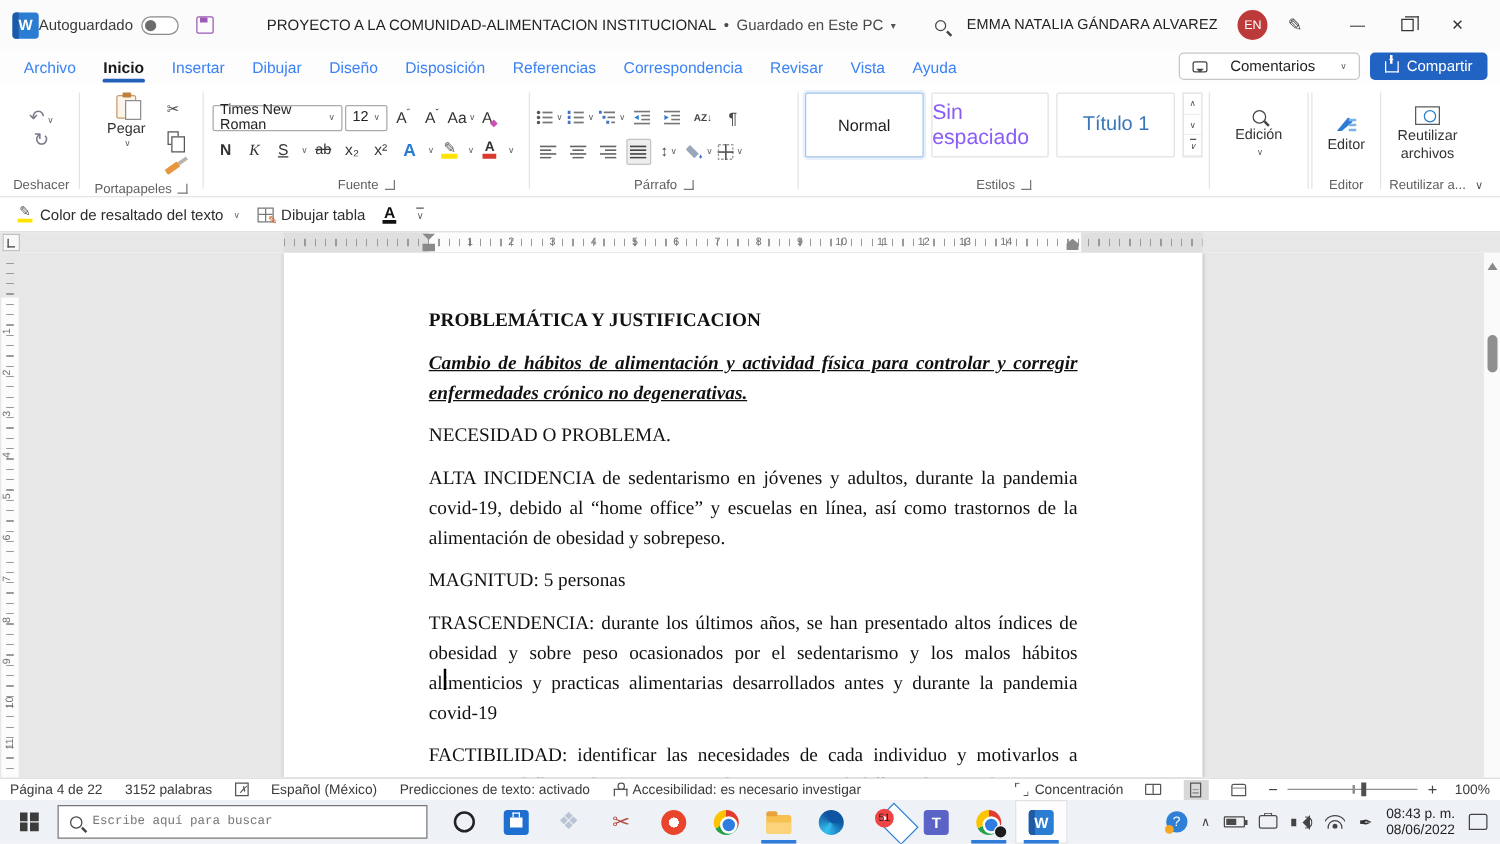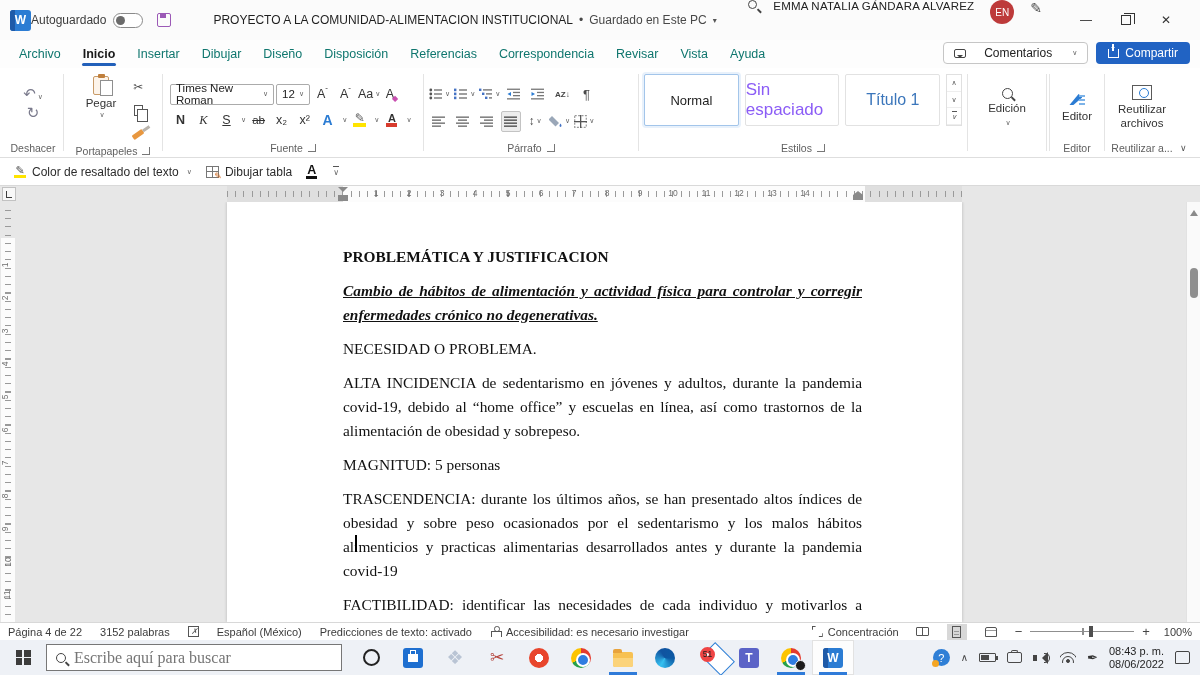--- a/index.html
+++ b/index.html
@@ -12,34 +12,34 @@
   .wlogo::before{content:"";position:absolute;left:0;top:0;bottom:0;width:5px;background:#1e5aa8;border-radius:3px 0 0 3px}
   .wlogo span{position:relative}
   .autosave{display:flex;align-items:center;gap:7px;color:#3b3b3b;font-size:12px}
   .toggle{width:30px;height:15px;border:1px solid #8a8a8a;border-radius:8px;background:#fff;position:relative}
   .toggle::before{content:"";position:absolute;left:2px;top:2px;width:9px;height:9px;border-radius:50%;background:#6b6b6b}
   .saveicon{width:14px;height:14px;border:1.6px solid #9b59b6;border-radius:2px;position:relative;margin-left:14px}
   .saveicon::before{content:"";position:absolute;left:2px;top:0;width:6px;height:4px;background:#9b59b6}
   .doc-title{margin-left:42px;font-size:12px;color:#1f1f1f;display:flex;gap:6px;align-items:center;white-space:nowrap}
   .doc-title .loc{color:#484848}
   .tb-caret{font-size:8px;color:#555}
-  .tb-right{position:absolute;right:0;top:0;height:40px;display:flex;gap:16px;padding-right:14px}
+  .tb-right{position:absolute;right:0;top:0;height:40px;display:flex;align-items:center;gap:16px;padding-right:14px}
   .mag{width:9px;height:9px;border:1.5px solid #444;border-radius:50%;position:relative;display:inline-block}
   .mag::after{content:"";position:absolute;width:5px;height:1.5px;background:#444;transform:rotate(45deg);left:8px;top:9px}
   .username{font-size:11.5px;color:#222;letter-spacing:.2px}
   .avatar{width:24px;height:24px;border-radius:50%;background:#bd3a3a;color:#fff;font-size:10px;display:flex;align-items:center;justify-content:center}
   .inkpen{font-size:14px;color:#444}
   .winbtns{display:flex;align-items:center;gap:0;margin-left:8px}
   .winbtn{width:40px;height:40px;display:flex;align-items:center;justify-content:center;color:#333;font-size:12px}
   .restore{width:10px;height:10px;border:1px solid #333;position:relative}
   .restore::before{content:"";position:absolute;left:2px;top:-3px;width:10px;height:10px;border:1px solid #333;border-left:none;border-bottom:none}
 
   
   .tabrow{height:28px;background:#fdfdfd;display:flex;align-items:center;padding:0 8px;position:relative}
-  .rtab{padding:5px 11px;font-size:12.5px;color:#0f766e;position:relative;white-space:nowrap}
+  .rtab{padding:5px 11px;font-size:12.5px;color:#3b82f6;position:relative;white-space:nowrap}
   .rtab.active{font-weight:bold;color:#191919}
   .rtab.active::after{content:"";position:absolute;left:10px;right:10px;bottom:0;height:3px;background:#2260ba;border-radius:2px}
   .tabrow-right{position:absolute;right:10px;top:2px;display:flex;gap:8px;align-items:center}
   .btn-comments{display:flex;align-items:center;gap:18px;border:1px solid #c6c6c6;background:#fff;border-radius:4px;padding:3px 10px;font-size:12px;color:#222}
   .cmt-ic{width:12px;height:9px;border:1.3px solid #444;border-radius:2px;position:relative}
   .cmt-ic::after{content:"";position:absolute;left:2px;bottom:-4px;border:3px solid transparent;border-top-color:#444}
   .btn-share{display:flex;align-items:center;gap:6px;background:#2163c3;color:#fff;border-radius:4px;padding:4px 12px;font-size:12px}
   .share-ic{width:11px;height:9px;border:1.3px solid #fff;border-top:none;position:relative}
   .share-ic::before{content:"";position:absolute;left:3px;top:-5px;width:2px;height:7px;background:#fff}
   .share-ic::after{content:"";position:absolute;left:1.5px;top:-5px;border:2.5px solid transparent;border-bottom-color:#fff}
@@ -168,21 +168,21 @@
   .zl-mid{position:absolute;left:50%;top:-3px;width:1.4px;height:7px;background:#8f8f8f}
   .zl-thumb{position:absolute;left:56%;top:-5px;width:4.5px;height:11px;background:#4f4f4f}
   .zl-sign{font-size:13px;color:#444}
 
   
   .taskbar{height:35px;background:#eef1f6;display:flex;align-items:stretch;position:relative}
   .startbtn{width:46px;display:flex;align-items:center;justify-content:center}
   .winflag{width:15px;height:15px;display:grid;grid-template-columns:1fr 1fr;grid-template-rows:1fr 1fr;gap:1.6px}
   .winflag i{background:#3c3c3c}
   .tsearch{width:296px;margin:4px 0;background:#fff;border:1px solid #777;display:flex;align-items:center;gap:8px;padding:0 9px}
-  .tsearch input{border:none;outline:none;font-size:16px;color:#444;width:230px;font-family:Liberation Serif, serif;background:transparent}
+  .tsearch input{border:none;outline:none;font-size:10px;color:#444;width:230px;font-family:Liberation Mono, monospace;background:transparent}
   .tb-icons{display:flex;align-items:stretch;margin-left:8px}
   .tb-slot{width:42px;display:flex;align-items:center;justify-content:center;position:relative}
   .tb-slot.running::after{content:"";position:absolute;bottom:0;left:7px;right:7px;height:3px;background:#2f7bd9}
   .tb-slot.activeapp{background:#fdfdfd;box-shadow:inset 0 0 0 1px #e2e2e2}
   .ic20{width:20px;height:20px}
   .cortana{width:17px;height:17px;border:2.2px solid #222;border-radius:50%}
   .store{background:#1e6fd0;border-radius:3px;display:flex;align-items:center;justify-content:center}
   .store i{width:10px;height:8px;background:#fff;position:relative;display:block}
   .store i::before{content:"";position:absolute;left:2px;top:-4px;width:4px;height:3px;border:1.4px solid #fff;border-bottom:none}
   .dropbox{color:#b9c4d4;font-size:19px;line-height:20px;text-align:center}

